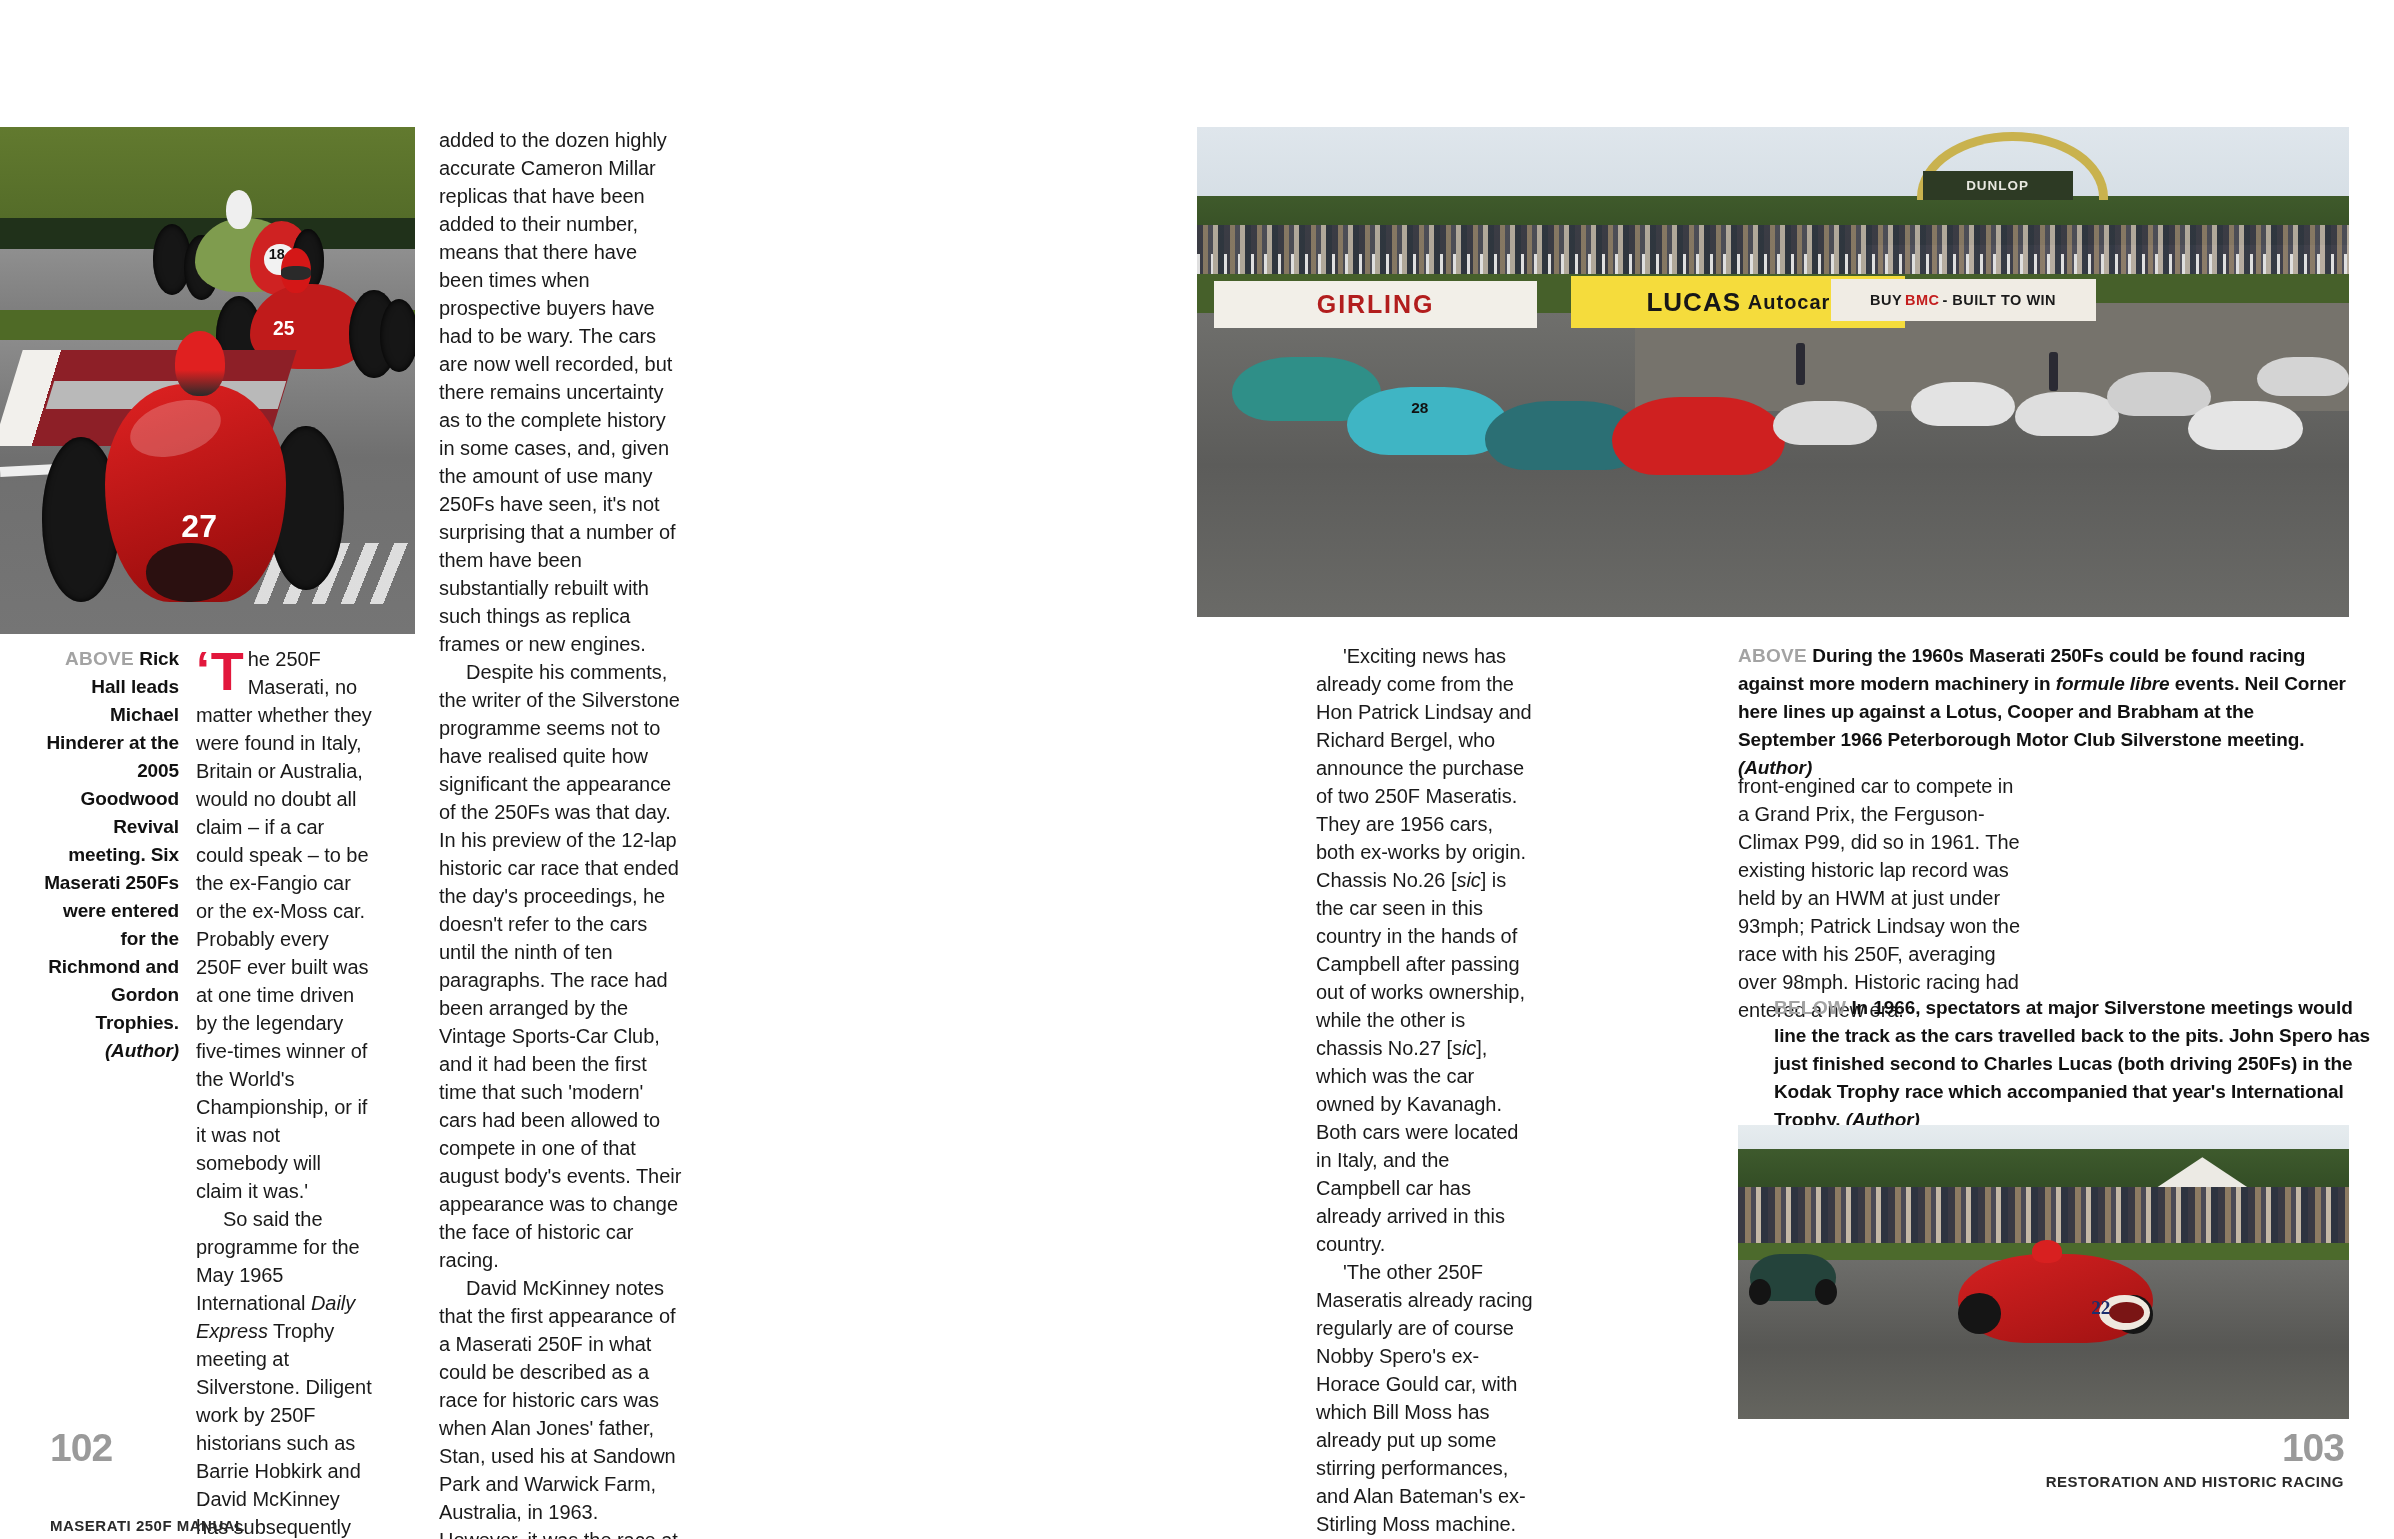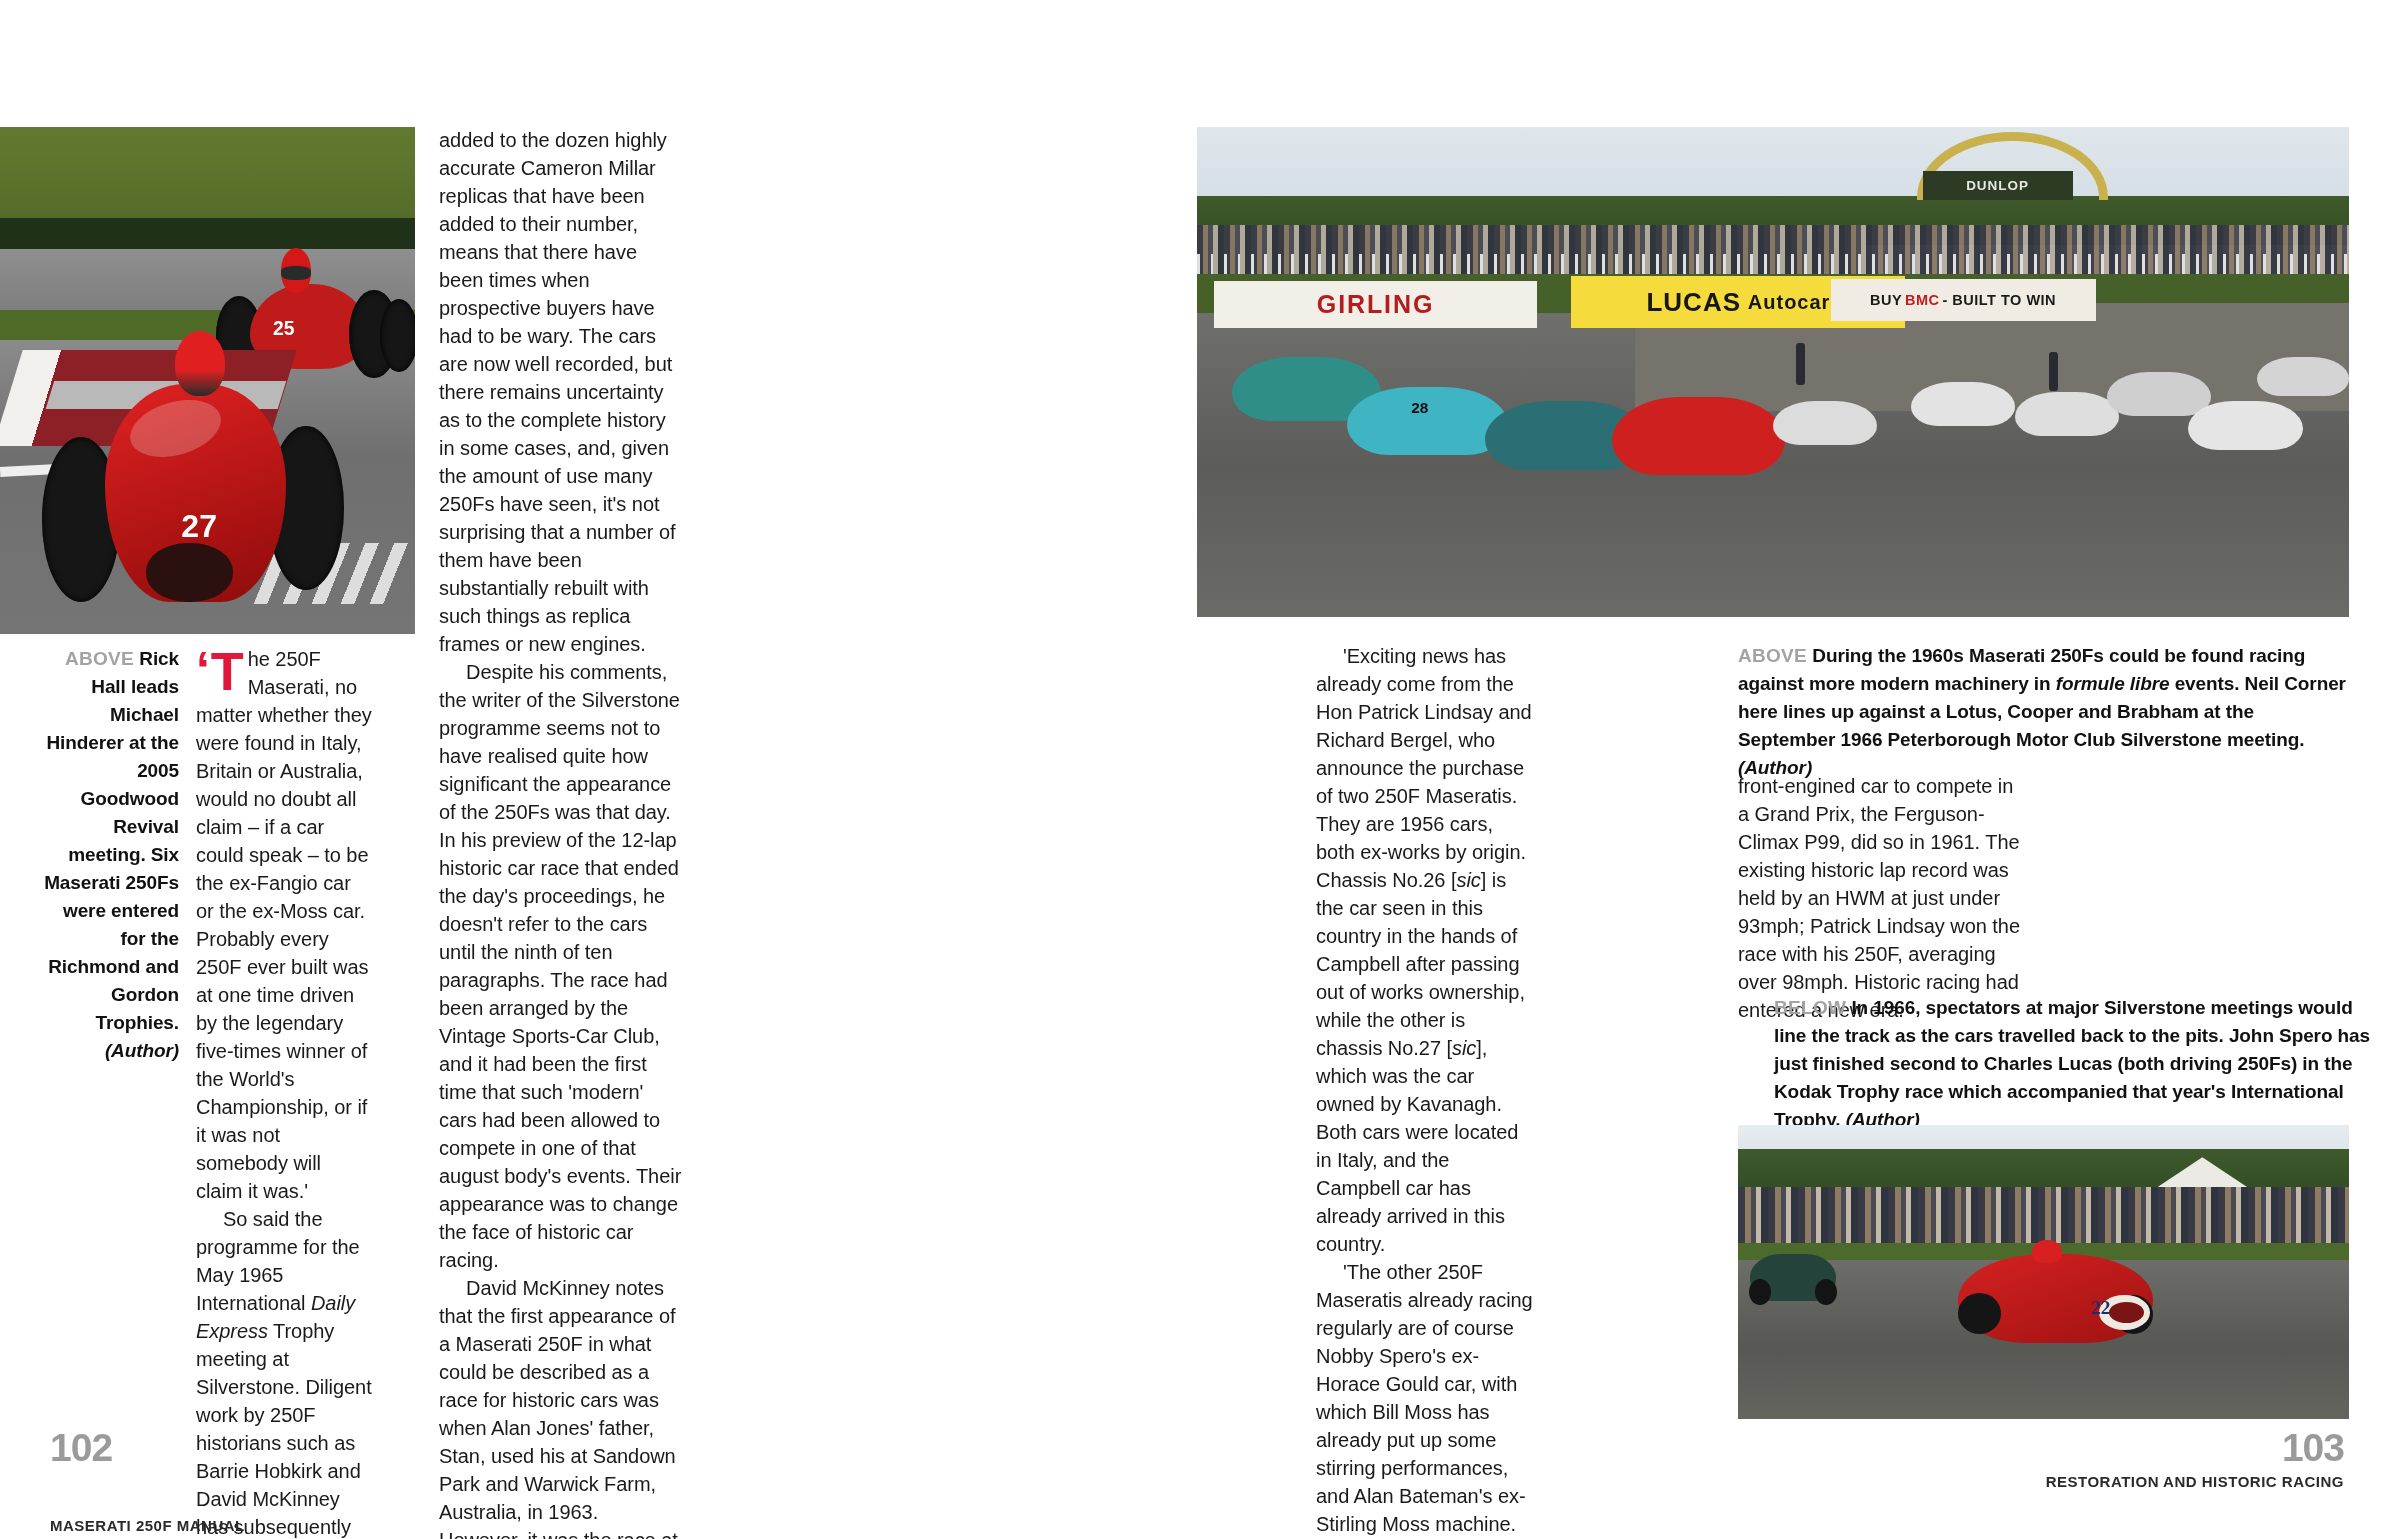--- a/index.html
+++ b/index.html
@@ -261,20 +261,30 @@
     <div id="photo-goodwood">
       <div class="scene">
         <div class="gw-grass-top"></div>
         <div class="gw-wall"></div>
         <div class="gw-track-top"></div>
         <div class="gw-grass-mid"></div>
         <div class="gw-track"></div>
         <div class="gw-whiteline"></div>
         <div class="gw-chequer"></div>
 
+        <div class="car" id="car18">
+          <div class="tyre t1"></div>
+          <div class="tyre t2"></div>
+          <div class="body"></div>
+          <div class="nose"></div>
+          <div class="rd"></div>
+          <div class="num">18</div>
+          <div class="helmet"></div>
+          <div class="tyre t3"></div>
+        </div>
 
         <div class="car" id="car25">
           <div class="tyre t1"></div>
           <div class="body"></div>
           <div class="num">25</div>
           <div class="helmet"></div>
           <div class="visor"></div>
           <div class="tyre t2"></div>
           <div class="tyre t3"></div>
         </div>

